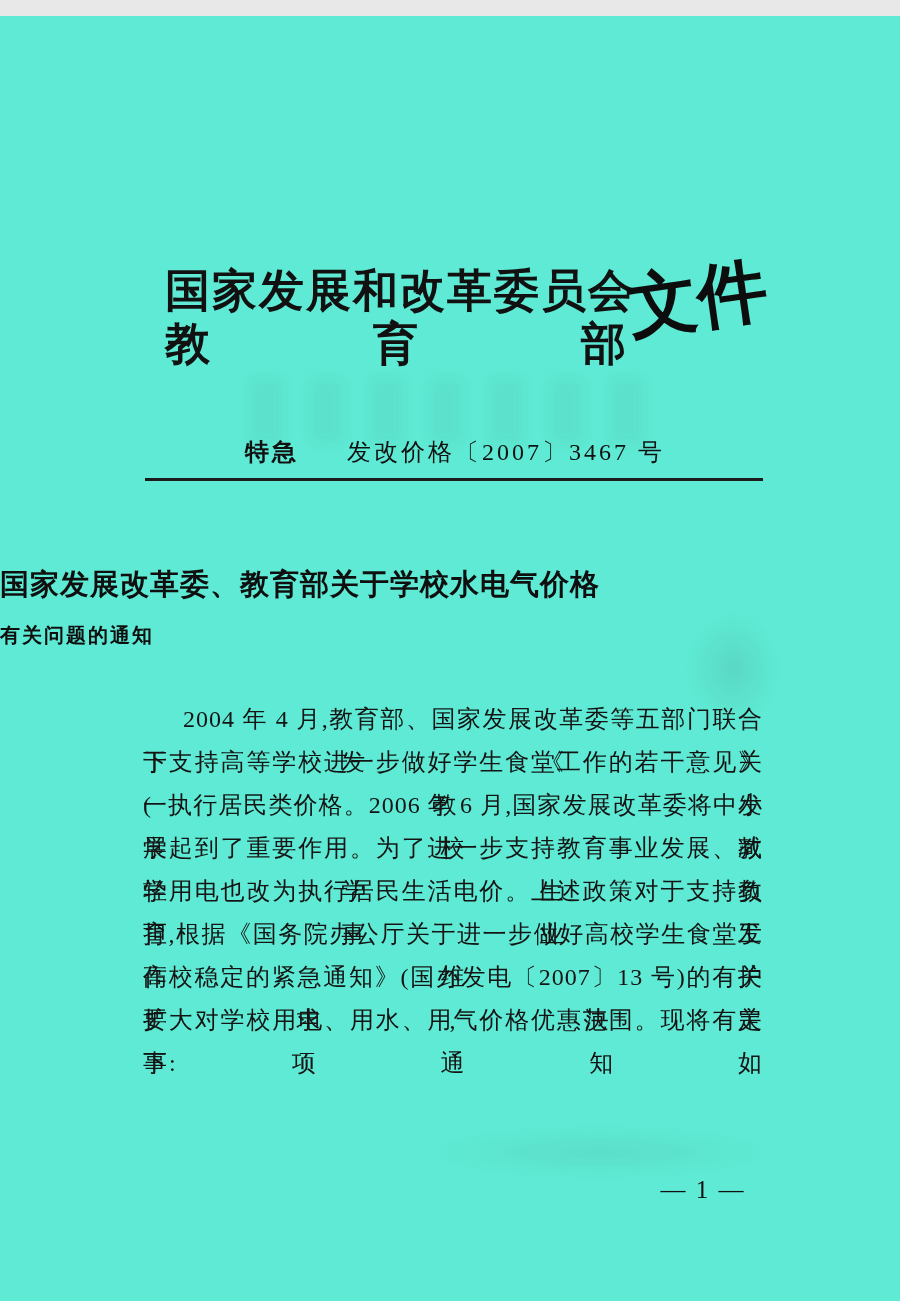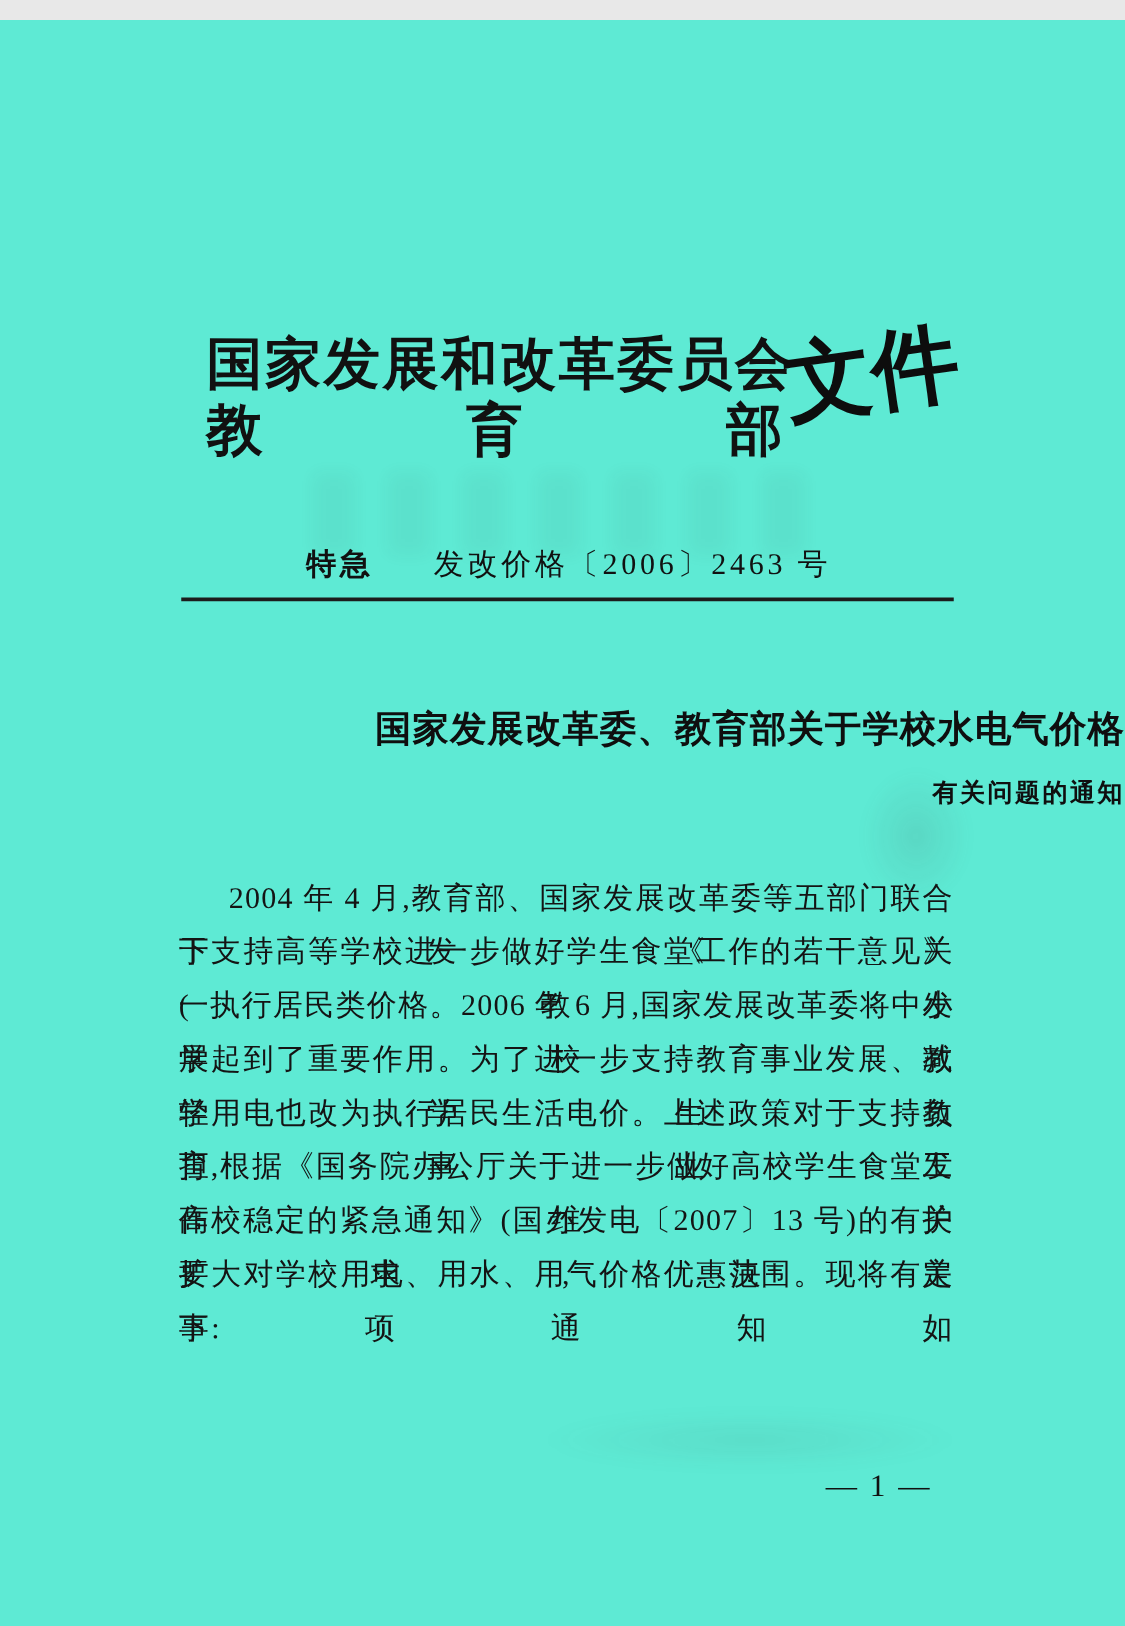--- a/index.html
+++ b/index.html
@@ -85,21 +85,21 @@
     height: 3px;
     background: #1c1c1c;
   }
 
   
   .title-block {
     position: absolute;
     left: 0;
     top: 549px;
     width: 900px;
-    text-align: right;
+    text-align: left;
     font-family: "Liberation Sans", sans-serif;
     font-weight: 900;
     color: #0f0f0f;
   }
   .title-line1 {
     font-size: 29px;
     line-height: 38px;
     letter-spacing: 1px;
   }
   .title-line2 {
@@ -194,21 +194,21 @@
     <div class="org-line1">国家发展和改革委员会</div>
     <div class="org-line2">教育部</div>
   </div>
   <div class="doc-type">文件</div>
 
   <div class="artifact artifact-ghost-header"></div>
   <div class="artifact artifact-smudge-right"></div>
   <div class="artifact artifact-smudge-bottom"></div>
 
   <div class="docnum-row">
-    <span class="urgency">特急</span><span class="doc-number">发改价格〔2006〕2463 号</span>
+    <span class="urgency">特急</span><span class="doc-number">发改价格〔2007〕3467 号</span>
   </div>
 
   <div class="head-rule"></div>
 
   <div class="title-block">
     <div class="title-line1">国家发展改革委、教育部关于学校水电气价格</div>
     <div class="title-line2">有关问题的通知</div>
   </div>
 
   <div class="body-block">

